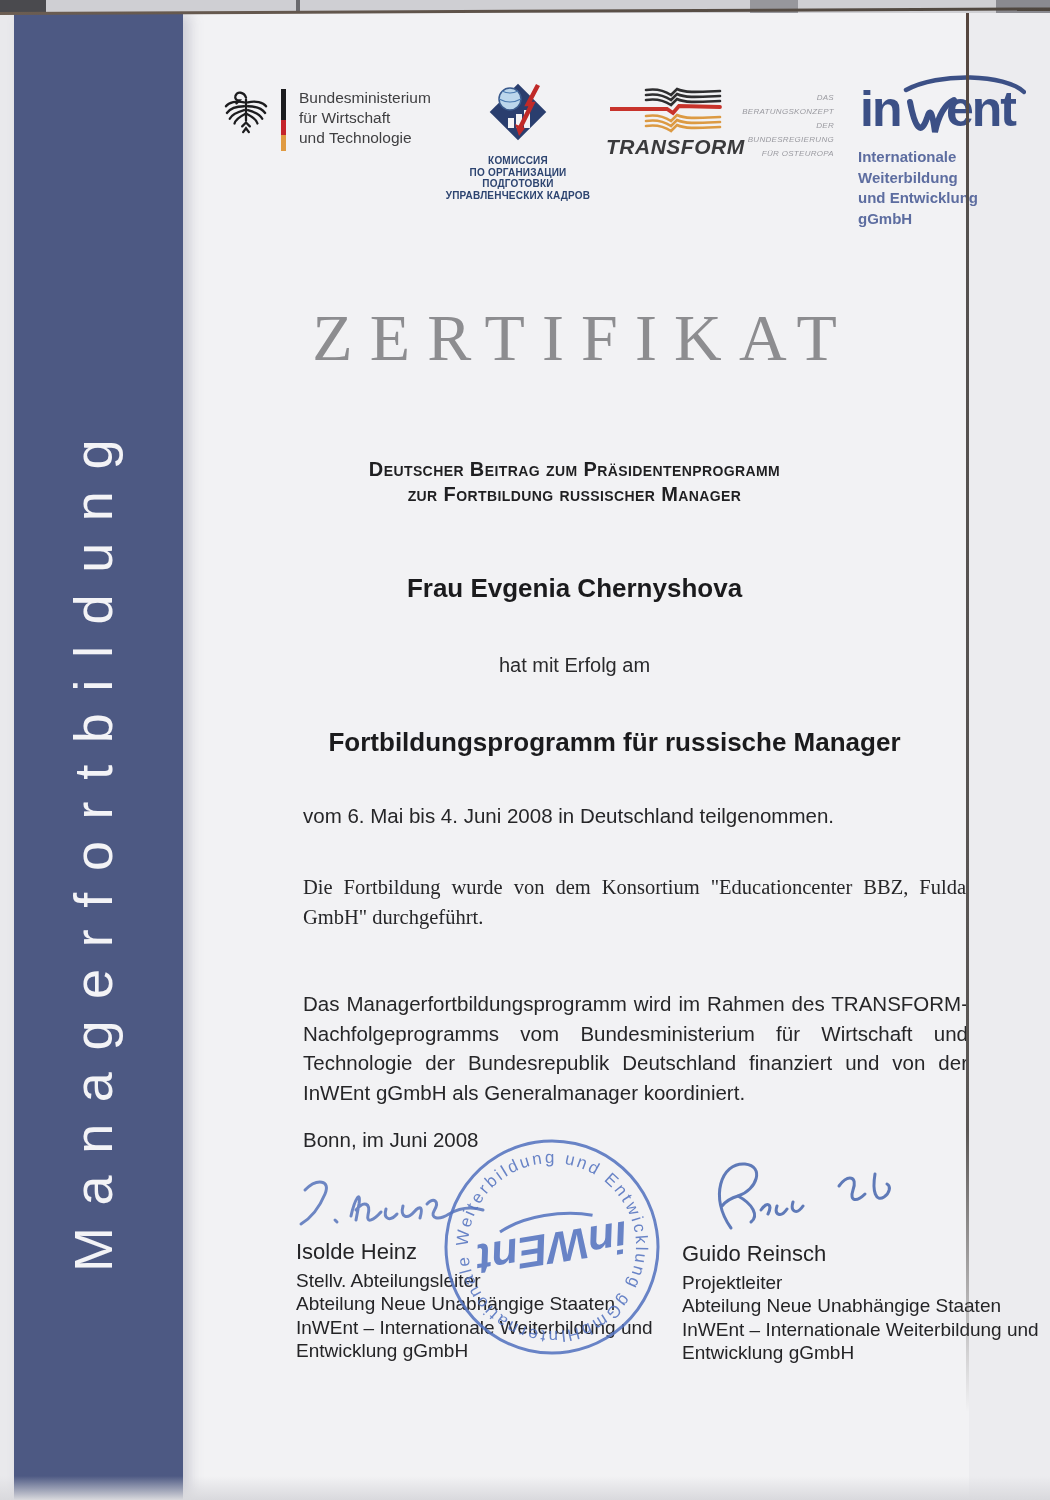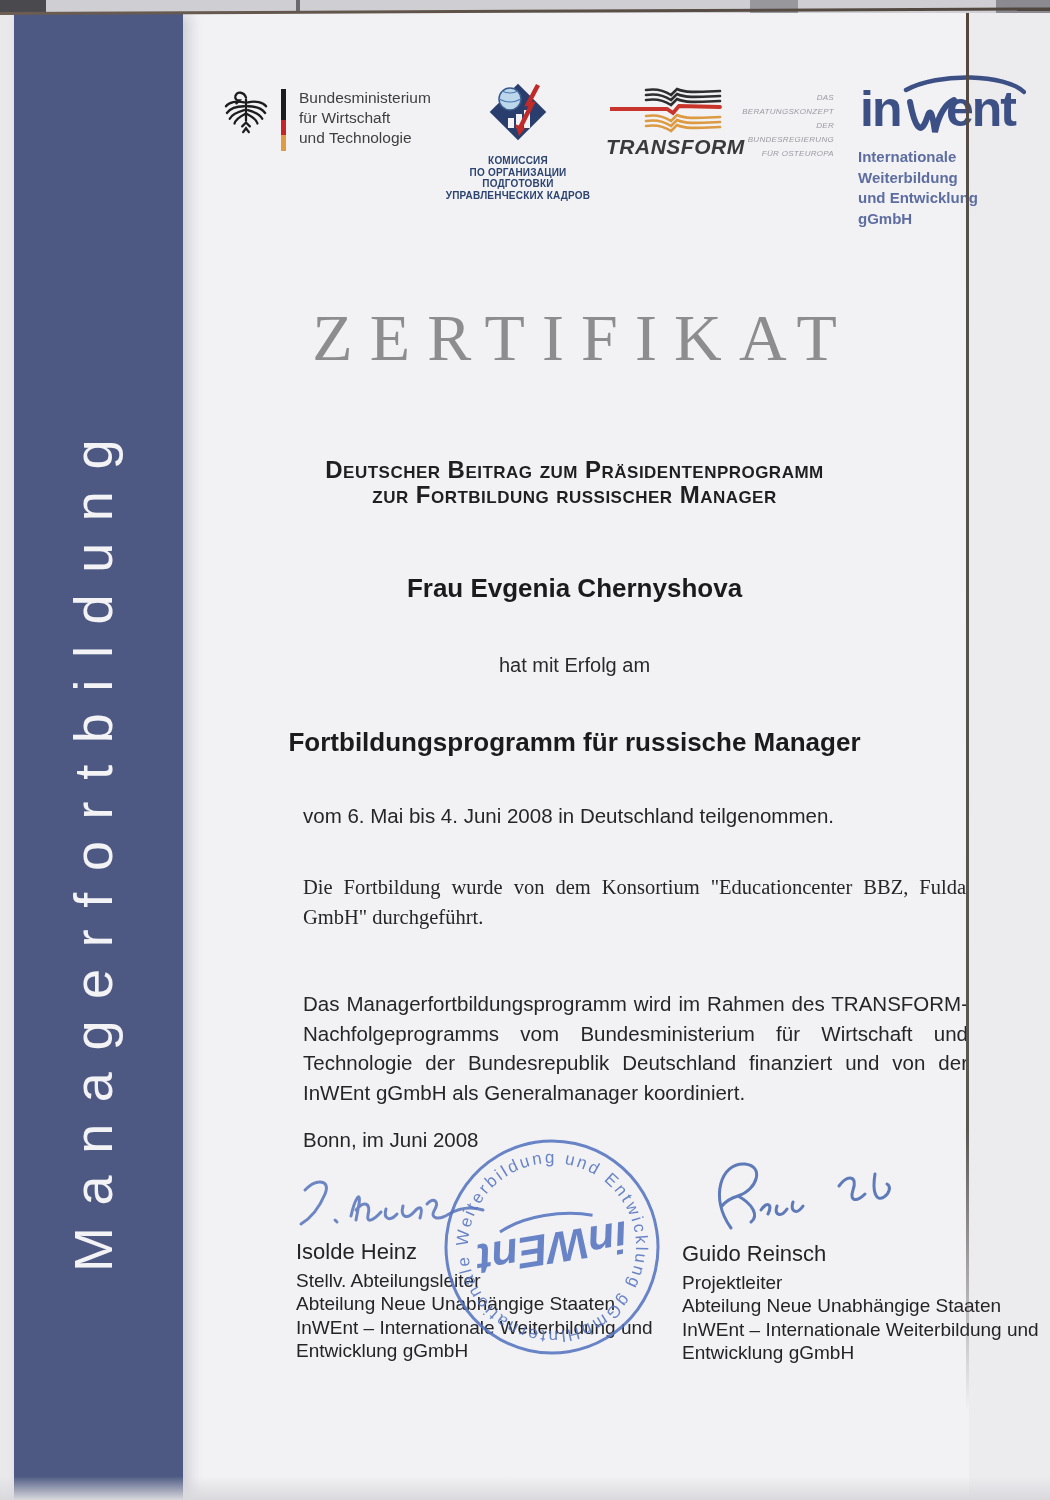--- a/index.html
+++ b/index.html
@@ -46,25 +46,25 @@
   .transform .tag { position:absolute; left:128px; top:7px; width:100px; text-align:right;
                     font-size:8px; font-style:italic; color:#9a9aa0; line-height:14px; letter-spacing:.3px; }
 
   .inwent { position:absolute; left:858px; top:74px; width:175px; z-index:2; }
   .inwent-sub { margin-top:5px; font-size:15px; font-weight:bold; color:#5d6da0; line-height:20.5px; }
 
   
   .ctr { position:absolute; left:183px; width:783px; text-align:center; z-index:2; }
   .title { top:300px; font-family:"Liberation Serif", serif; font-size:66px; color:#8d8d90;
            letter-spacing:.26em; text-indent:.26em;text-align:center; }
-  .subtitle { top:457px; font-weight:bold; font-variant:small-caps; font-size:24px;
+  .subtitle { top:457px; font-weight:bold; font-variant:small-caps; font-size:20px;
               line-height:25px; color:#1f1f21; letter-spacing:.02em; }
   .recipient { top:573px; font-size:26px; font-weight:bold; color:#1b1b1d; }
   .leadin { top:654px; font-size:20px; color:#2a2a2c; }
-  .program { top:727px; font-size:26px; font-weight:bold; color:#1b1b1d; }
+  .program { top:727px; font-size:26px; font-weight:bold; color:#1b1b1d;padding-left:40px; }
 
   .lft { position:absolute; left:303px; color:#262628; z-index:2; }
   .participation { top:804px; font-size:20.5px; }
   .para1 { top:872px; width:663px; font-size:20.5px; line-height:30px;
            text-align:justify; text-align-last:left;font-family:Liberation Serif, serif; }
   .para2 { top:989px; width:665px; font-size:20.5px; line-height:29.5px;
            text-align:justify; text-align-last:left; }
   .dateline { top:1128px; font-size:20.5px; }
 
   

